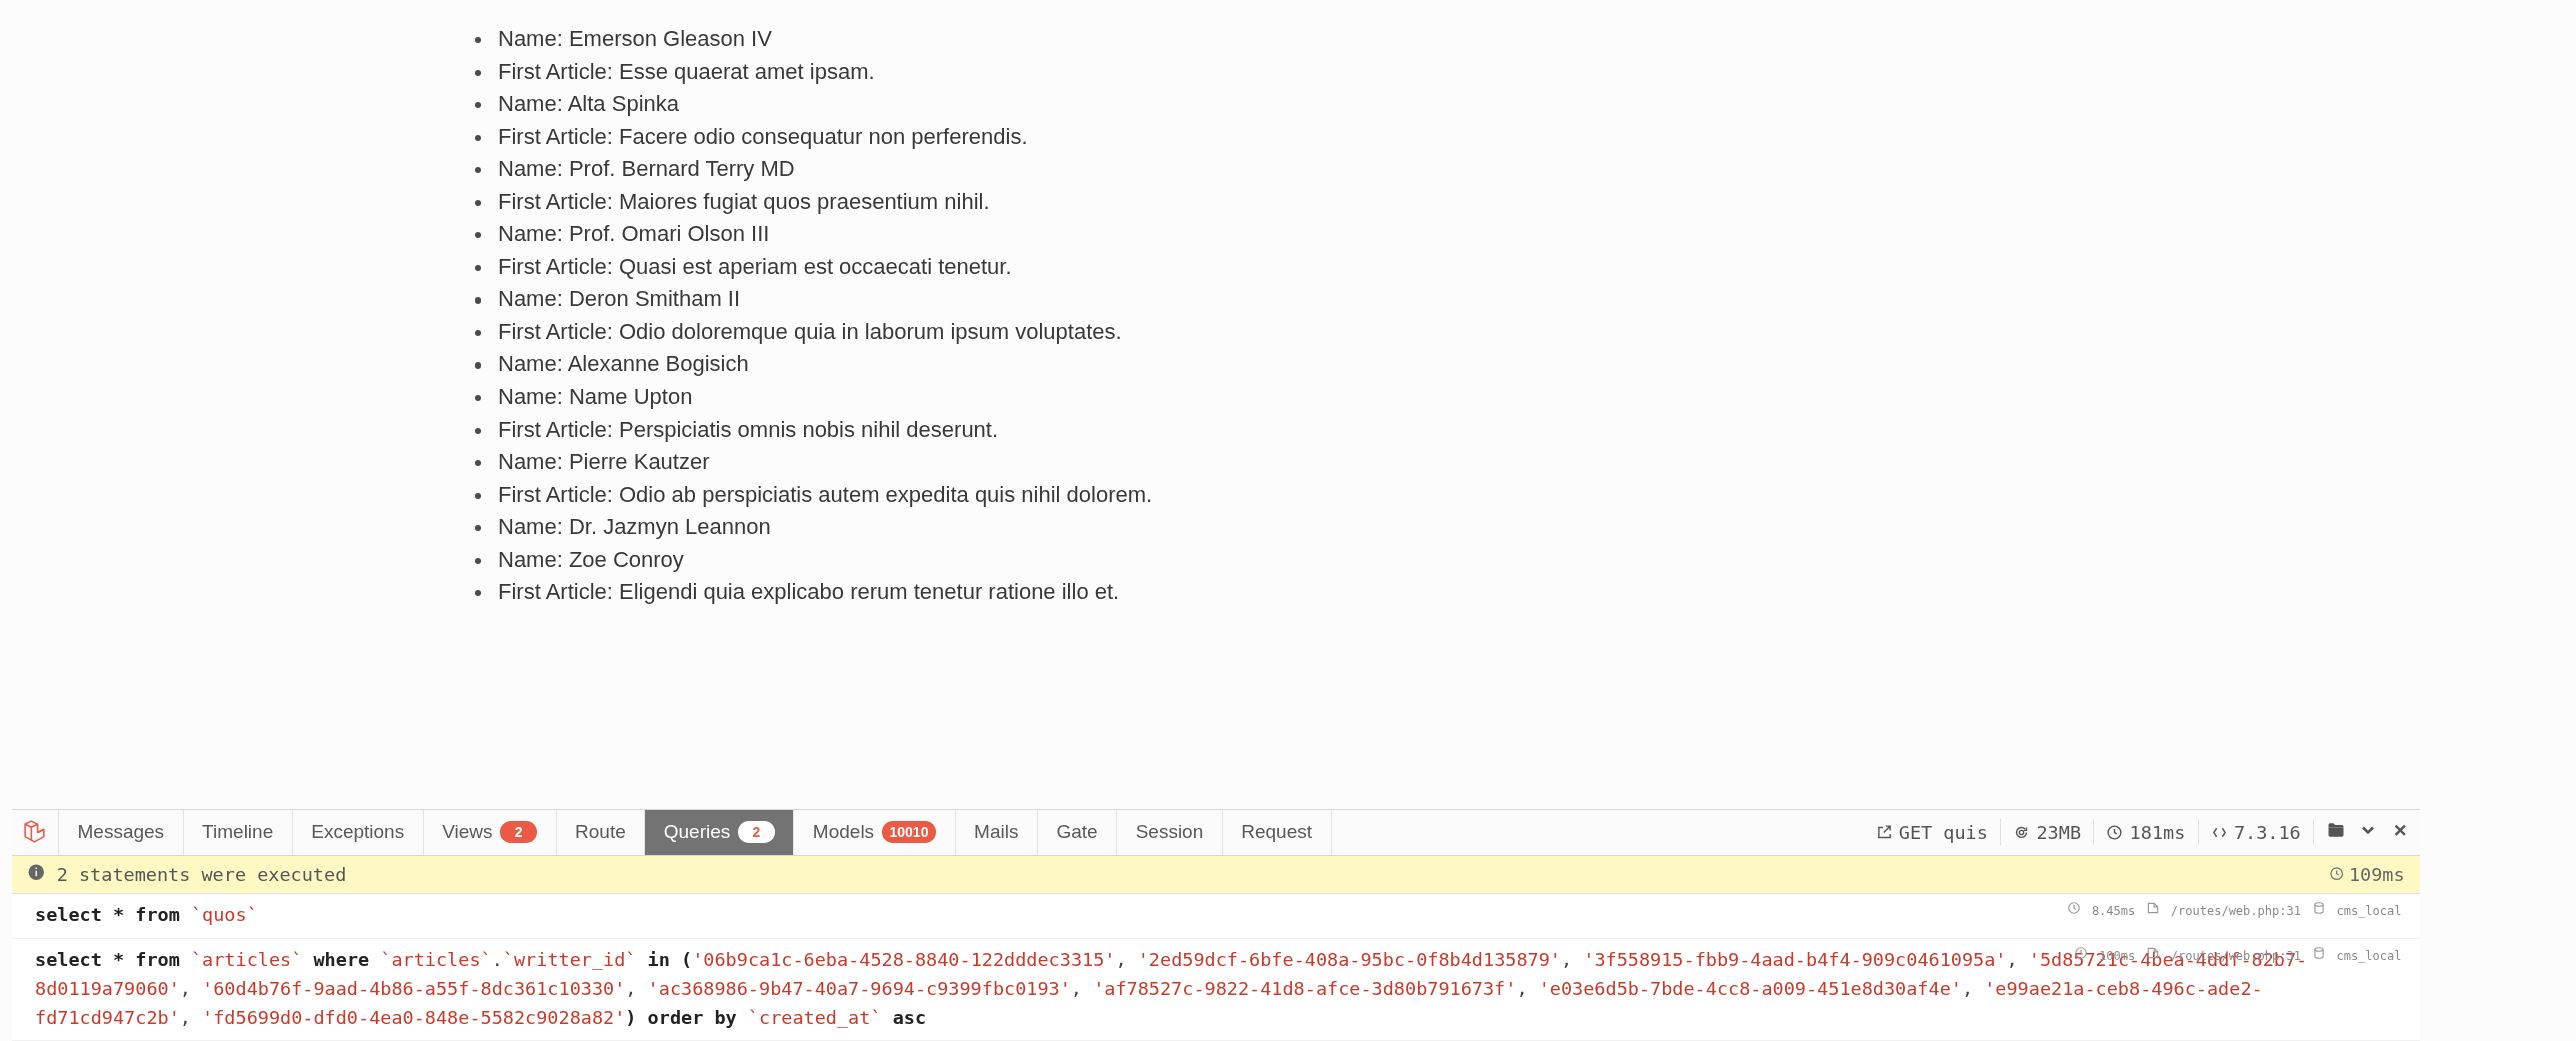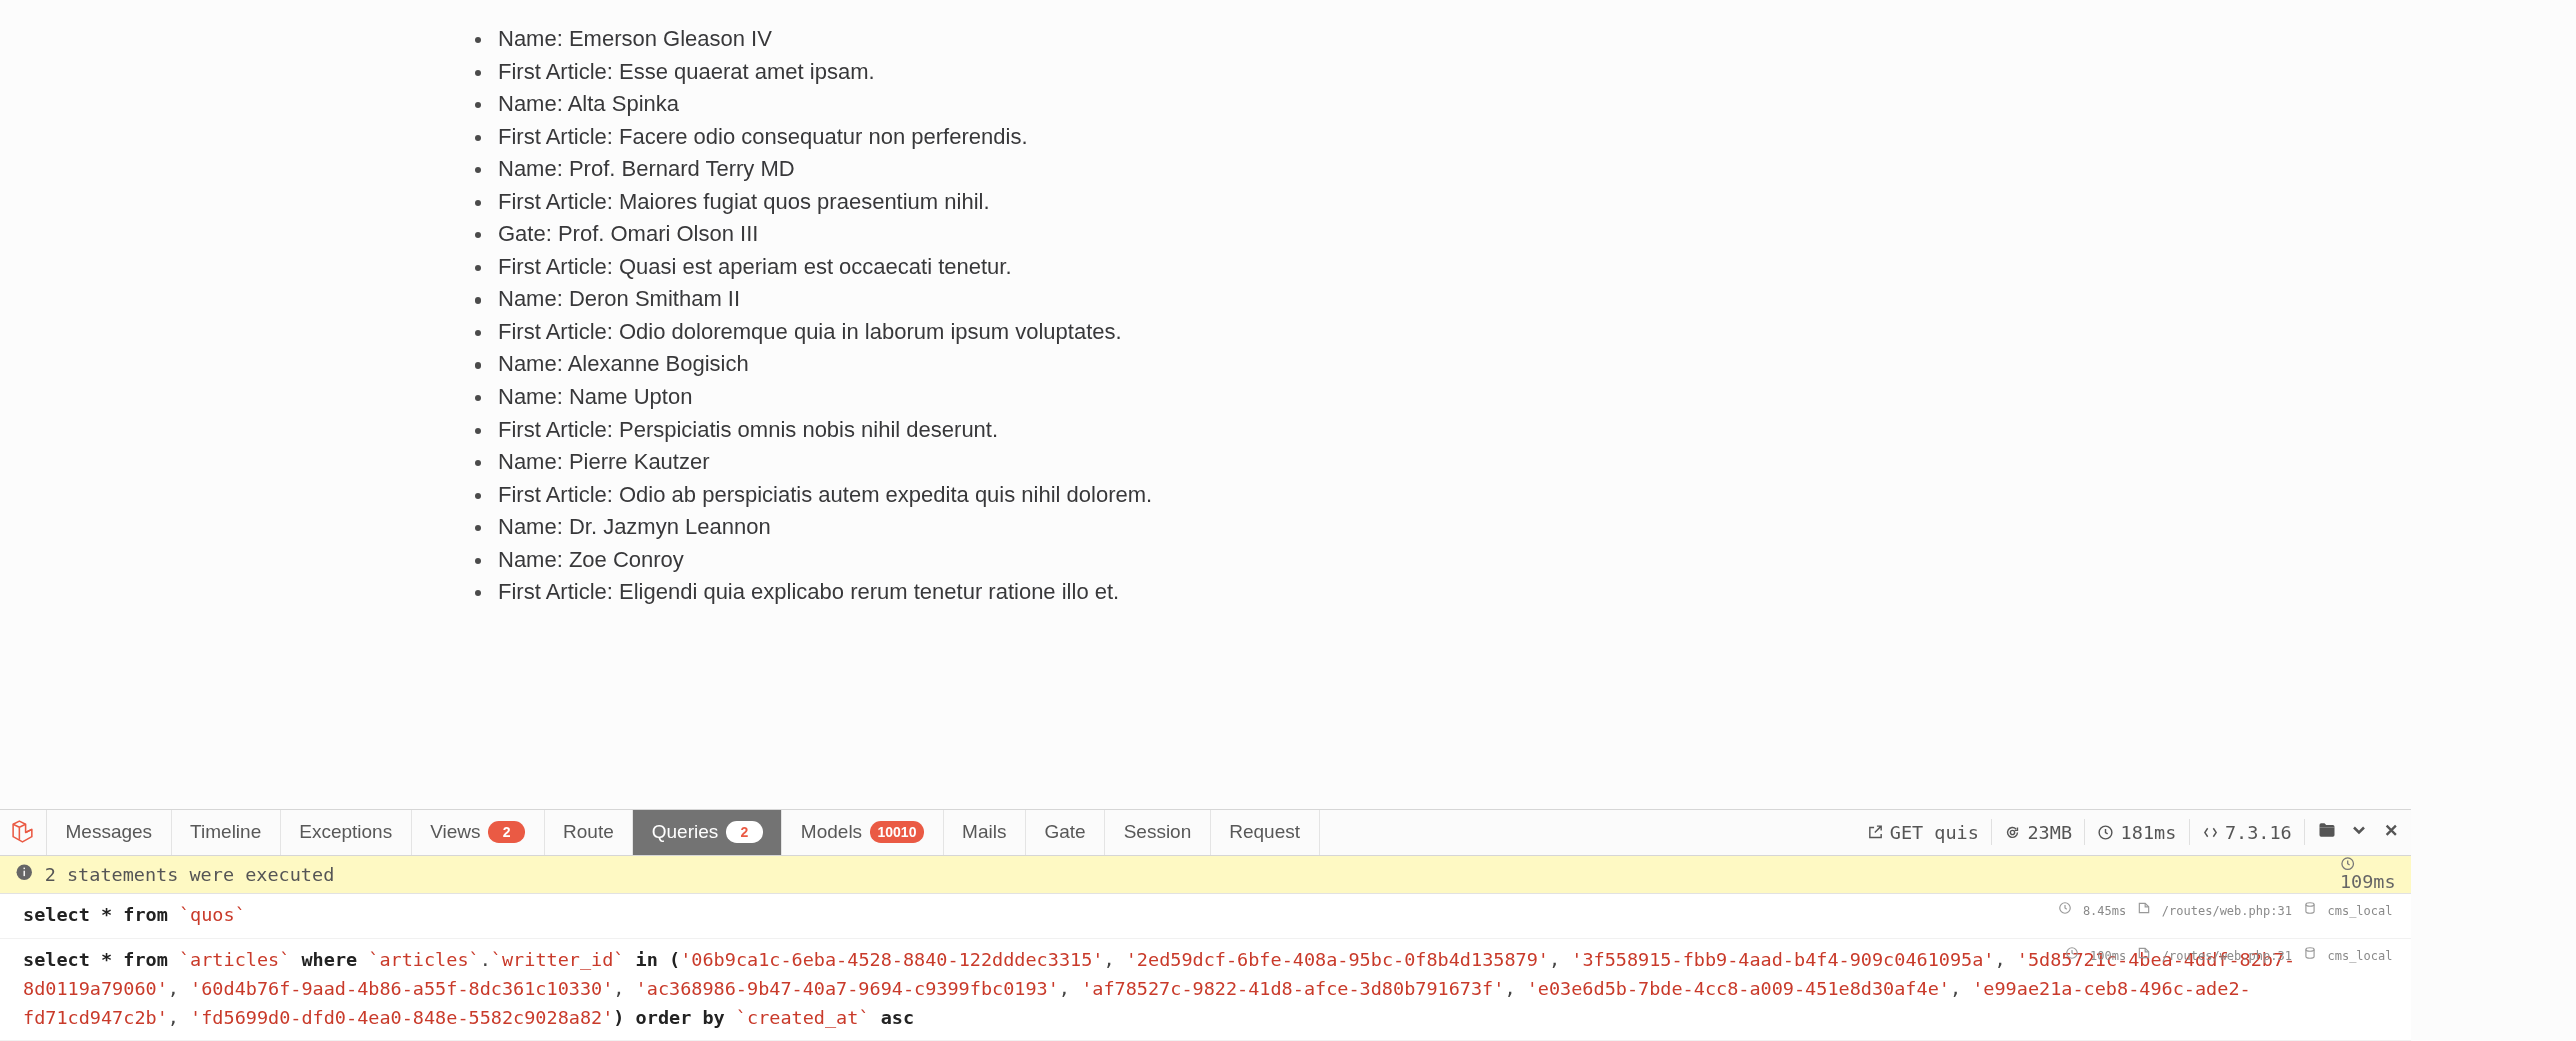--- a/index.html
+++ b/index.html
@@ -1,36 +1,36 @@
 <!DOCTYPE html>
 <html><head>
 <meta charset="utf-8">
 <style>
   html,body{margin:0;padding:0;background:#fcfcfc;font-family:-apple-system,BlinkMacSystemFont,"Segoe UI",Helvetica,Arial,sans-serif;color:#2d2d2d;font-size:23px;}
   .page{width:2428px;height:1041px;position:relative;overflow:hidden;}
   .content{padding:23px 0 0 461px;}
   ul.list{list-style:none;margin:0;padding:0;}
   ul.list li{position:relative;padding:0 0 0 37px;line-height:1.48;font-size:22px;color:#38383a;}
   ul.list li::before{content:"";position:absolute;left:14px;top:14px;width:6.2px;height:6.2px;border-radius:50%;background:#4b4b4b;}
-  .debugbar{position:absolute;left:0;right:17px;bottom:0;font-family:Menlo,Consolas,monospace;}
+  .debugbar{position:absolute;left:0;right:8px;bottom:0;font-family:Menlo,Consolas,monospace;padding-left:12px;}
   .tabs{display:flex;align-items:stretch;height:45px;border-top:0.8px solid #d6d6d6;border-bottom:0.8px solid #d6d6d6;background:#fbfbfb;}
   .logo{width:46px;display:flex;align-items:center;justify-content:center;border-right:0.8px solid #e1e1e1;}
   .logo svg{width:26px;height:26px;}
   .tab{display:flex;align-items:center;padding:0 18.5px;font-family:-apple-system,BlinkMacSystemFont,"Segoe UI",Helvetica,Arial,sans-serif;font-size:19px;color:#585858;border-right:0.8px solid #e4e4e4;cursor:pointer;}
   .tab.active{background:#737373;color:#fff;}
   .badge{display:inline-flex;align-items:center;justify-content:center;min-width:21.5px;height:21.5px;padding:0 7.7px;border-radius:10.8px;background:#ea5a44;color:#fff;font-size:14px;font-weight:600;margin-left:7.7px;}
   .tab.active .badge{background:#fff;color:#ea5a44;}
   .badge.wide{min-width:auto;}
   .tabs-right{margin-left:auto;display:flex;align-items:center;gap:12.3px;padding:0 10.8px;color:#555;font-size:18.5px;}
   .tabs-right .sep{width:0.8px;height:26px;background:#e0e0e0;}
   .ricon{display:inline-flex;align-items:center;}
   .ricon svg{width:17px;height:17px;margin-right:6.2px;}
   .subbar{display:flex;align-items:center;height:37px;background:#fef9c3;border-bottom:0.8px solid #e2e2e2;font-size:18.5px;color:#555;padding:0 15.4px;}
   .subbar .info-icon{margin-right:10.8px;}
-  .subbar .right{margin-left:auto;display:flex;align-items:flex-start;color:#666;flex-direction:column;}
+  .subbar .right{margin-left:auto;display:flex;align-items:center;color:#666;}
   .subbar .right svg{width:15.4px;height:15.4px;margin-right:4.6px;}
   .queries{background:#fff;font-size:18.5px;line-height:1.55;color:#444;}
   .qrow{position:relative;padding:7.7px 23px;border-bottom:0.8px solid #f1f1f1;}
   .qmeta{position:absolute;right:18.5px;top:7.7px;font-size:12px;color:#8a8a8a;display:flex;align-items:center;gap:10.8px;}
   .qmeta svg{width:14px;height:14px;}
   .kw{color:#222;font-weight:700;}
   .tbl{color:#c93a2a;}
   .str{color:#c93a2a;}
   .watermark{position:absolute;right:31px;bottom:85px;pointer-events:none;opacity:0.82;display:flex;align-items:center;gap:15.4px;}
   .watermark .wm-circle{width:115px;height:115px;border-radius:50%;background:#4a86d8;display:flex;align-items:center;justify-content:center;color:#fff;font-size:62px;font-weight:700;font-family:-apple-system,sans-serif;position:relative;}
@@ -45,21 +45,21 @@
 <div class="page">
 
 <div class="content">
   <ul class="list" id="ul-list">
         <li>Name: Emerson Gleason IV</li>
         <li>First Article: Esse quaerat amet ipsam.</li>
         <li>Name: Alta Spinka</li>
         <li>First Article: Facere odio consequatur non perferendis.</li>
         <li>Name: Prof. Bernard Terry MD</li>
         <li>First Article: Maiores fugiat quos praesentium nihil.</li>
-        <li>Gate: Prof. Omari Olson III</li>
+        <li>Name: Prof. Omari Olson III</li>
         <li>First Article: Quasi est aperiam est occaecati tenetur.</li>
         <li>Name: Deron Smitham II</li>
         <li>First Article: Odio doloremque quia in laborum ipsum voluptates.</li>
         <li>Name: Alexanne Bogisich</li>
         <li>Name: Name Upton</li>
         <li>First Article: Perspiciatis omnis nobis nihil deserunt.</li>
         <li>Name: Pierre Kautzer</li>
         <li>First Article: Odio ab perspiciatis autem expedita quis nihil dolorem.</li>
         <li>Name: Dr. Jazmyn Leannon</li>
         <li>Name: Zoe Conroy</li>

